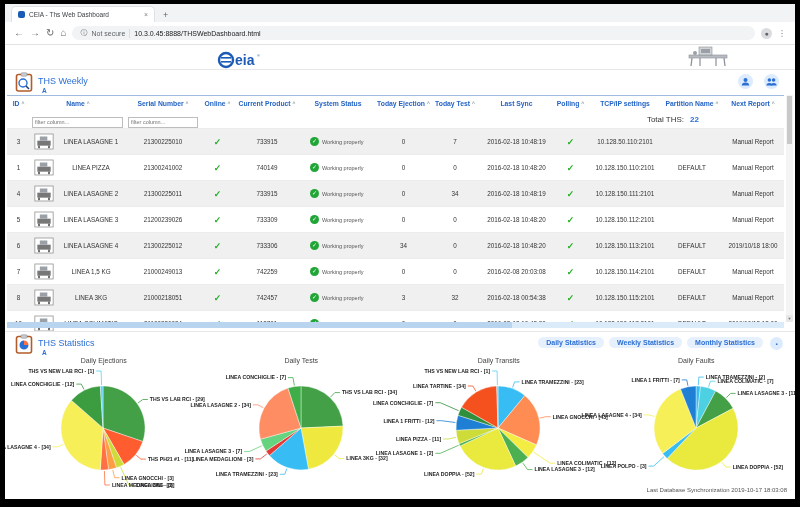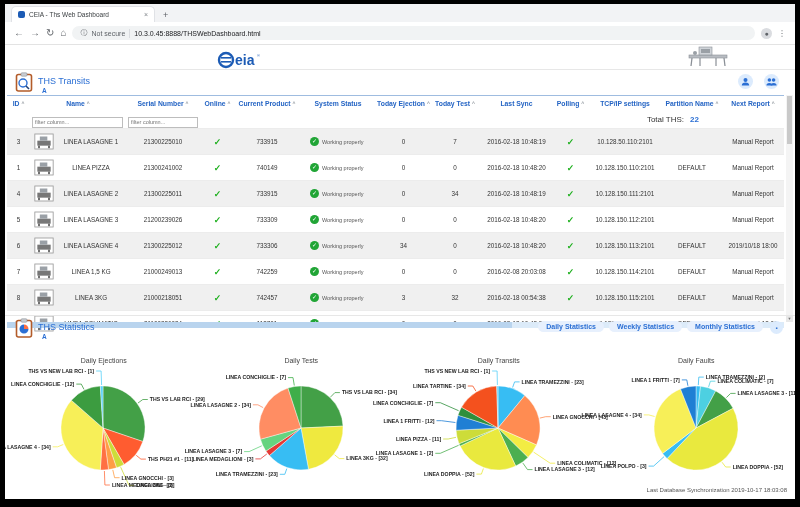--- a/index.html
+++ b/index.html
@@ -46,21 +46,21 @@
   .check{color:#1daf1d;font-size:9px;font-weight:bold;}
   .statuscell{display:flex;align-items:center;gap:3px;justify-content:flex-start;padding-left:10px;}
   .sdot{width:9px;height:9px;border-radius:50%;background:#21a536;color:#fff;font-size:6px;line-height:9px;text-align:center;flex:0 0 auto;}
   .stxt{font-size:5.5px;color:#555;}
   .vscroll{position:absolute;right:0;top:0;width:7px;height:227px;background:#f4f4f4;}
   .vthumb{margin:1px 1px;height:48px;background:#c9c9c9;}
   .varrow{position:absolute;bottom:0;left:0;width:7px;height:7px;background:#e8e8e8;font-size:4px;color:#777;text-align:center;line-height:7px;}
   .hscroll{position:absolute;left:0;top:227px;width:777px;height:6px;background:#dcebf9;}
   .hthumb{height:6px;width:65%;background:#b9d4ee;}
   
-  .statshead{position:absolute;left:0;top:270px;width:100%;height:25px;border-top:1px solid #e7e7e7;}
+  .statshead{position:absolute;left:0;top:286px;width:100%;height:25px;border-top:1px solid #e7e7e7;}
   .pills{position:absolute;right:32px;top:5px;display:flex;gap:5px;}
   .pill{background:#e7f0fd;color:#2b6fd4;border-radius:8px;padding:2px 8px;font-size:7px;font-weight:bold;white-space:nowrap;}
   .minibtn{position:absolute;right:12px;top:5px;width:13px;height:13px;border-radius:50%;background:#dcebfd;color:#2b6fd4;font-size:6px;display:flex;align-items:center;justify-content:center;}
   .charts{position:absolute;left:0;top:312px;width:100%;display:flex;}
   .chart{width:25%;overflow:visible;}
   .ctitle{text-align:center;font-size:7px;color:#444;margin-bottom:2px;}
   .chart svg{overflow:visible;display:block;margin:0 auto;}
   .plabel{font-size:5.2px;font-weight:bold;fill:#222;font-family:"Liberation Sans",sans-serif;}
   .sync{position:absolute;right:8px;top:442px;font-size:6px;color:#555;}
 </style>
@@ -118,21 +118,21 @@
 
     <div class="sumhead">
       <span class="clipicon">
         <svg width="18" height="20" viewBox="0 0 18 20">
           <rect x="1.5" y="2.5" width="15" height="16.5" rx="2" fill="#fff" stroke="#b35c2a" stroke-width="1.6"></rect>
           <rect x="6" y="0.8" width="6" height="3.4" rx="1" fill="#c9cdd2" stroke="#8a8f96" stroke-width="0.6"></rect>
           <circle cx="8" cy="11" r="4" fill="none" stroke="#2b6fd4" stroke-width="1.4"></circle>
           <line x1="11" y1="14" x2="14" y2="17" stroke="#24457a" stroke-width="1.6"></line>
         </svg>
       </span>
-      <span class="sectitle">THS Transits</span>
+      <span class="sectitle">THS Weekly</span>
       <span class="anchor">A</span>
       <span class="total">
         <span>Total THS:</span><span class="totalval">22</span>
       </span>
       <span class="rbtn rbtn1">
         <svg width="9" height="9" viewBox="0 0 9 9">
             <circle cx="4.5" cy="3" r="2" fill="#2b6fd4"></circle>
             <path d="M0.8,8.6 a3.7,3 0 0 1 7.4,0 Z" fill="#2b6fd4"></path>
           </svg>
       </span>

